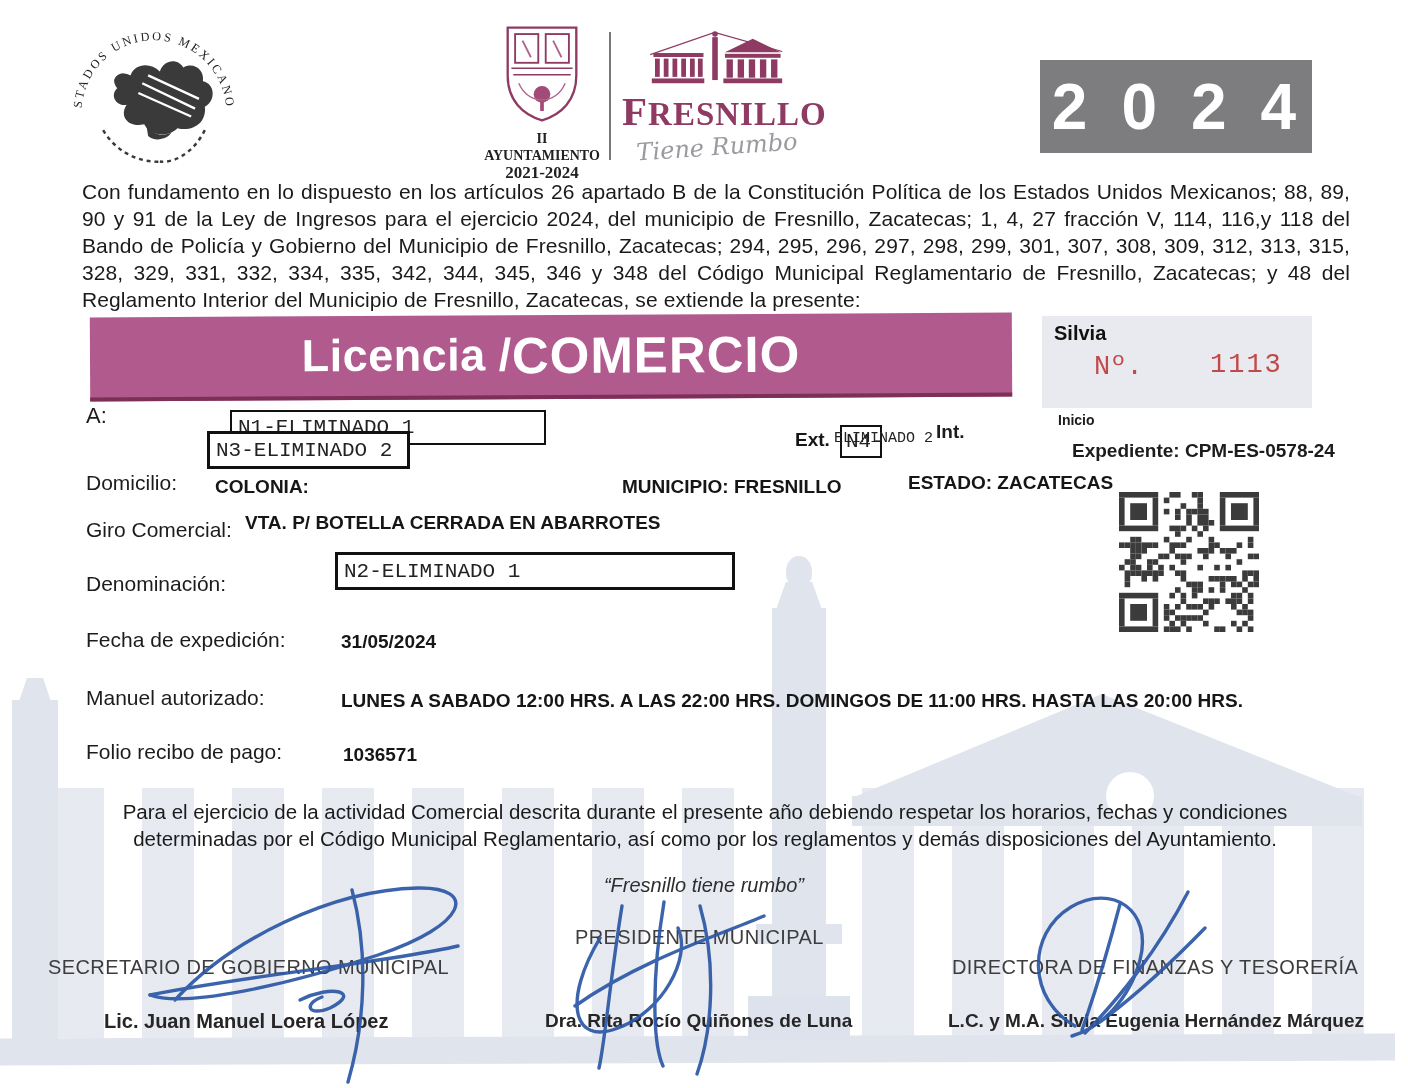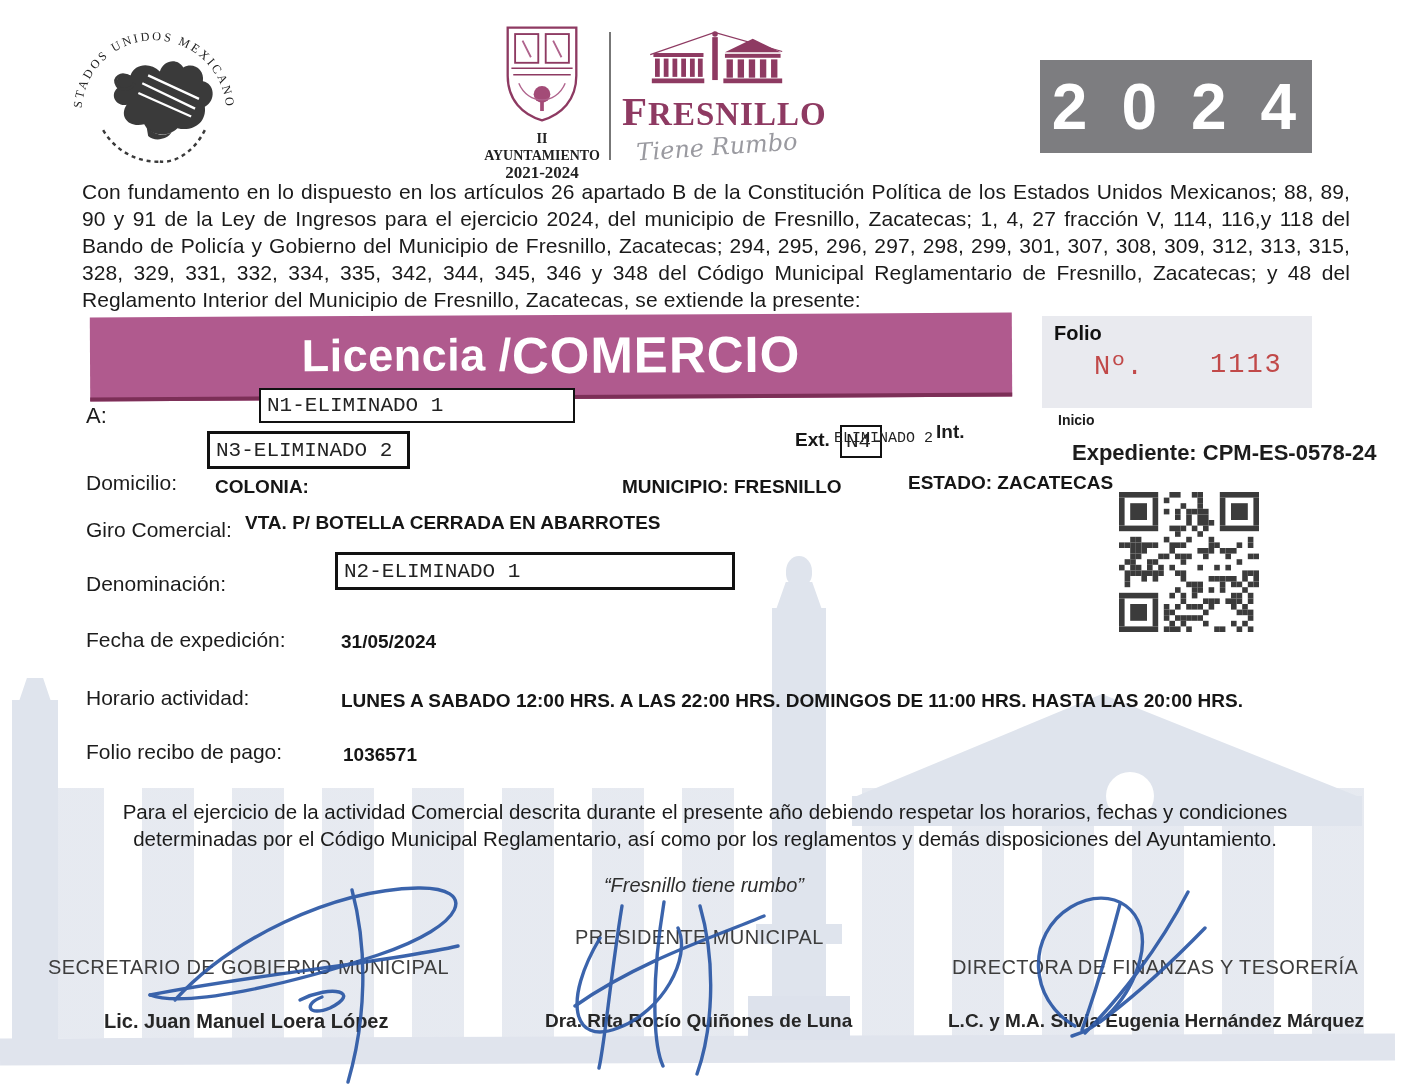--- a/index.html
+++ b/index.html
@@ -52,30 +52,30 @@
     border-bottom:4px solid #7c2f57;transform:rotate(-.3deg);
     display:flex;align-items:center;justify-content:center;color:#fff;
   }
   .banner .b1{font-size:45px;font-weight:700;letter-spacing:.5px;}
   .banner .b2{font-size:51px;font-weight:800;letter-spacing:1px;}
   .foliobox{position:absolute;left:1042px;top:316px;width:270px;height:92px;background:#e9eaef;z-index:2;}
   .folio-label{position:absolute;left:12px;top:6px;font-size:20px;font-weight:700;color:#111;}
   .folio-no{position:absolute;left:52px;top:36px;font-family:"Liberation Mono",monospace;font-size:27px;color:#c14949;}
   .folio-num{position:absolute;left:168px;top:34px;font-family:"Liberation Mono",monospace;font-size:27px;letter-spacing:2px;color:#c14949;}
   .inicio{position:absolute;left:1058px;top:412px;font-size:14px;font-weight:700;z-index:2;}
-  .expediente{position:absolute;left:1072px;top:440px;font-size:22px;font-weight:700;z-index:2;}
+  .expediente{position:absolute;left:1072px;top:440px;font-size:19px;font-weight:700;z-index:2;}
   
   .lbl{position:absolute;font-size:21px;color:#1c1c1c;z-index:2;}
   .val{position:absolute;font-size:19px;font-weight:700;color:#161616;z-index:2;}
   .redbox{
     position:absolute;background:#fff;border:2px solid #111;z-index:2;
     font-family:"Liberation Mono",monospace;font-size:21px;color:#222;
     display:flex;align-items:center;padding-left:6px;box-sizing:border-box;
   }
-  .n1{left:230px;top:388px;width:316px;height:35px;border-width:2px;margin-left:29px;}
+  .n1{left:230px;top:410px;width:316px;height:35px;border-width:2px;}
   .n3{left:207px;top:431px;width:203px;height:38px;border-width:3px;}
   .n4{left:840px;top:425px;width:42px;height:33px;border-width:2px;padding-left:4px;}
   .n2{left:335px;top:552px;width:400px;height:38px;border-width:3px;}
   .n4rest{position:absolute;left:834px;top:430px;font-family:"Liberation Mono",monospace;font-size:15px;color:#222;z-index:2;}
   .int-lbl{position:absolute;left:920px;top:421px;font-size:19px;font-weight:700;z-index:3;margin-left:16px;}
   
   .qr{position:absolute;left:1119px;top:492px;width:140px;height:140px;z-index:2;}
   
   .fpara{
     position:absolute;left:69px;top:798px;width:1272px;z-index:2;
@@ -171,21 +171,21 @@
   </div>
 
   <div class="intro">Con fundamento en lo dispuesto en los artículos 26 apartado B de la Constitución Política de los Estados Unidos Mexicanos; 88, 89, 90 y 91 de la Ley de Ingresos para el ejercicio 2024, del municipio de Fresnillo, Zacatecas; 1, 4, 27 fracción V, 114, 116,y 118 del Bando de Policía y Gobierno del Municipio de Fresnillo, Zacatecas; 294, 295, 296, 297, 298, 299, 301, 307, 308, 309, 312, 313, 315, 328, 329, 331, 332, 334, 335, 342, 344, 345, 346 y 348 del Código Municipal Reglamentario de Fresnillo, Zacatecas; y 48 del Reglamento Interior del Municipio de Fresnillo, Zacatecas, se extiende la presente:</div>
 
   <div class="banner">
     <span class="b1">Licencia /</span>
       <span class="b2">COMERCIO</span>
   </div>
 
   <div class="foliobox">
-    <div class="folio-label">Folio</div>
+    <div class="folio-label">Silvia</div>
     <div class="folio-no">Nº.</div>
     <div class="folio-num">1113</div>
   </div>
   <div class="inicio">Inicio</div>
   <div class="expediente">Expediente: CPM-ES-0578-24</div>
 
   <div class="lbl" style="left:86px;top:403px;font-size:22px;">A:</div>
   <div class="redbox n1">N1-ELIMINADO 1</div>
   <div class="redbox n3">N3-ELIMINADO 2</div>
   <div class="val" style="left:795px;top:429px;">Ext.</div>
@@ -389,21 +389,21 @@
         <rect x="67.19999999999999" y="134.39999999999998" width="5.6" height="5.6" fill="#3b3b3b"></rect>
         <rect x="95.19999999999999" y="134.39999999999998" width="5.6" height="5.6" fill="#3b3b3b"></rect>
         <rect x="100.8" y="134.39999999999998" width="5.6" height="5.6" fill="#3b3b3b"></rect>
         <rect x="117.6" y="134.39999999999998" width="5.6" height="5.6" fill="#3b3b3b"></rect>
         <rect x="128.79999999999998" y="134.39999999999998" width="5.6" height="5.6" fill="#3b3b3b"></rect>
       </svg></div>
 
   <div class="lbl" style="left:86px;top:628px;text-align:right;">Fecha de expedición:</div>
   <div class="val" style="left:341px;top:631px;">31/05/2024</div>
 
-  <div class="lbl" style="left:86px;top:686px;">Horario actividad:</div>
+  <div class="lbl" style="left:86px;top:686px;">Manuel autorizado:</div>
   <div class="val" style="left:341px;top:690px;width:920px;">LUNES A SABADO 12:00 HRS. A LAS 22:00 HRS. DOMINGOS DE 11:00 HRS. HASTA LAS 20:00 HRS.</div>
 
   <div class="lbl" style="left:86px;top:740px;">Folio recibo de pago:</div>
   <div class="val" style="left:343px;top:744px;">1036571</div>
 
   <div class="fpara">Para el ejercicio de la actividad Comercial descrita durante el presente año debiendo respetar los horarios, fechas y condiciones determinadas por el Código Municipal Reglamentario, así como por los reglamentos y demás disposiciones del Ayuntamiento.</div>
   <div class="motto">“Fresnillo tiene rumbo”</div>
 
   <div class="sig-title" style="left:575px;top:926px;">PRESIDENTE MUNICIPAL</div>
   <div class="sig-title" style="left:48px;top:956px;">SECRETARIO DE GOBIERNO MUNICIPAL</div>

